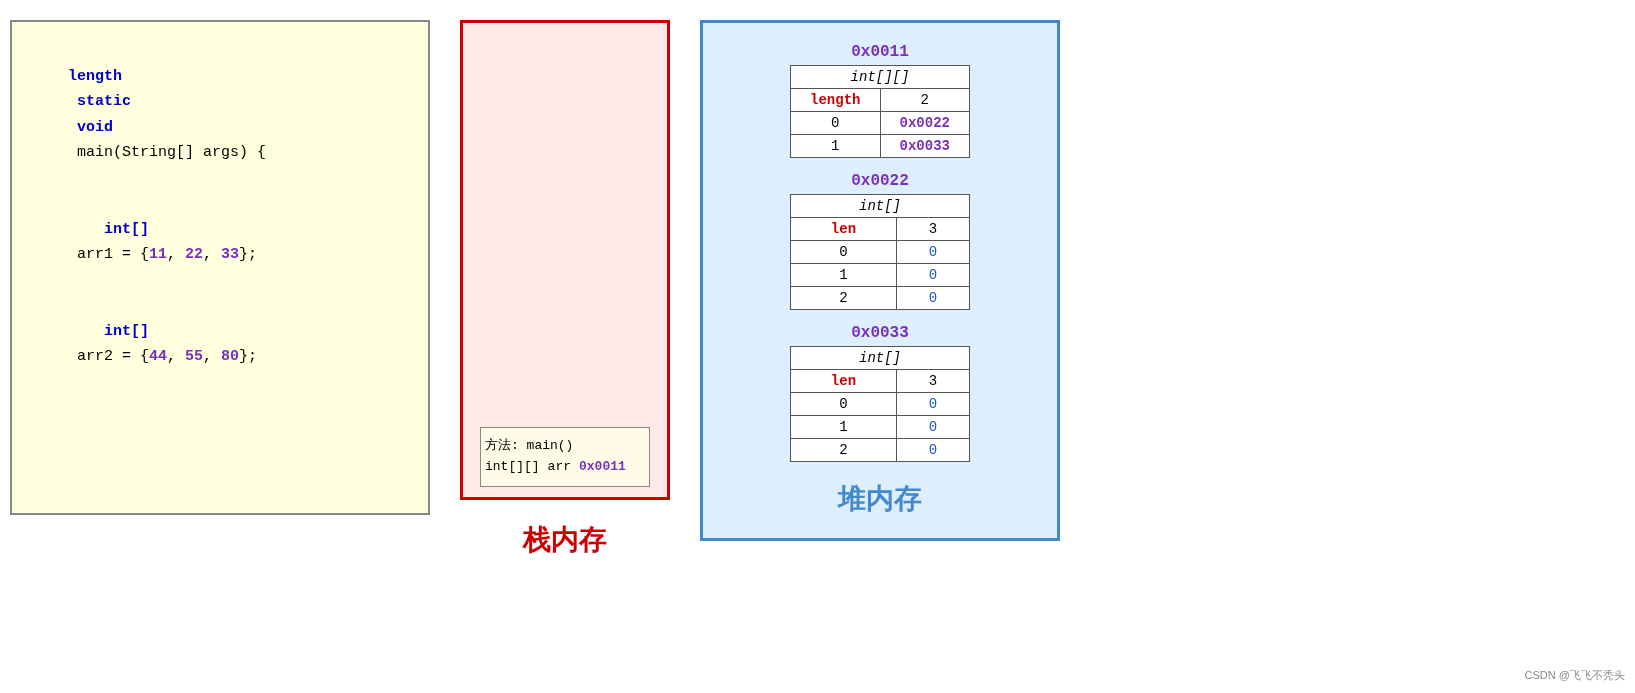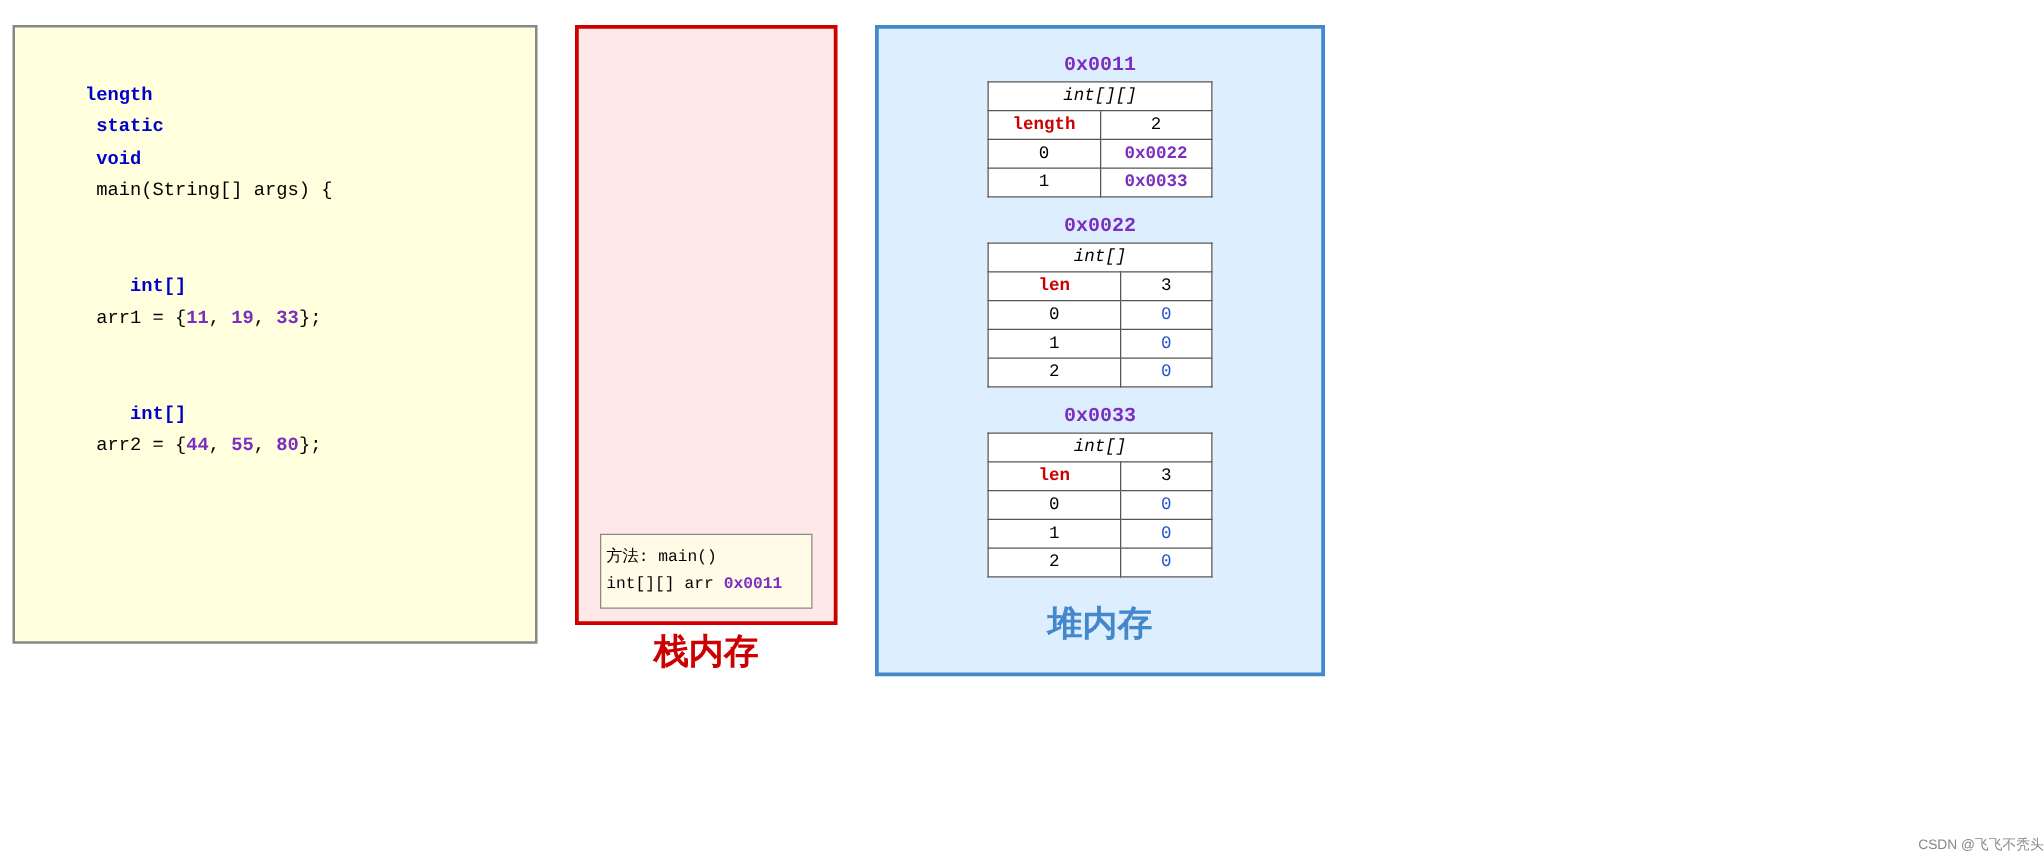--- a/index.html
+++ b/index.html
@@ -70,21 +70,21 @@
       gap: 8px;
     }
     .stack-addr {
       color: #7b2fbe;
       font-weight: bold;
     }
     .stack-label {
       font-size: 28px;
       font-weight: bold;
       color: #cc0000;
-      margin-top: 2px;
+      margin-top: 21px;
       font-family: Arial, sans-serif;
     }
 
     
     .heap-panel {
       border: 3px solid #4488cc;
       background: #ddeeff;
       padding: 20px 24px;
       min-width: 360px;
       display: flex;
@@ -132,39 +132,39 @@
       font-weight: normal;
     }
     .cell-red { color: #cc0000; font-weight: bold; }
     .cell-purple { color: #7b2fbe; font-weight: bold; }
     .cell-blue { color: #2255cc; }
     .cell-normal { color: #000; }
 
     .watermark {
       position: fixed;
       bottom: 10px;
-      right: 0;
+      right: 10px;
       font-size: 11px;
       color: #888;
       font-family: Arial, sans-serif;
     }
   </style>
 </head>
 <body>
 
 <div class="code-panel">
   <div class="code-line">
     <span class="kw">length</span>
     <span class="kw"> static</span>
     <span class="kw"> void</span>
     <span> main(String[] args) {</span>
   </div>
   <div class="code-line">
     <span class="type">    int[]</span>
-    <span> arr1 = {</span><span class="num">11</span><span>, </span><span class="num">19</span><span>, </span><span class="num">33</span><span>};</span>
+    <span> arr1 = {</span><span class="num">11</span><span>, </span><span class="num">22</span><span>, </span><span class="num">33</span><span>};</span>
   </div>
   <div class="code-line">
     <span class="type">    int[]</span>
     <span> arr2 = {</span><span class="num">44</span><span>, </span><span class="num">55</span><span>, </span><span class="num">80</span><span>};</span>
   </div>
   <div class="code-line">&nbsp;</div>
   <div class="code-line">
     
   </div>
 

